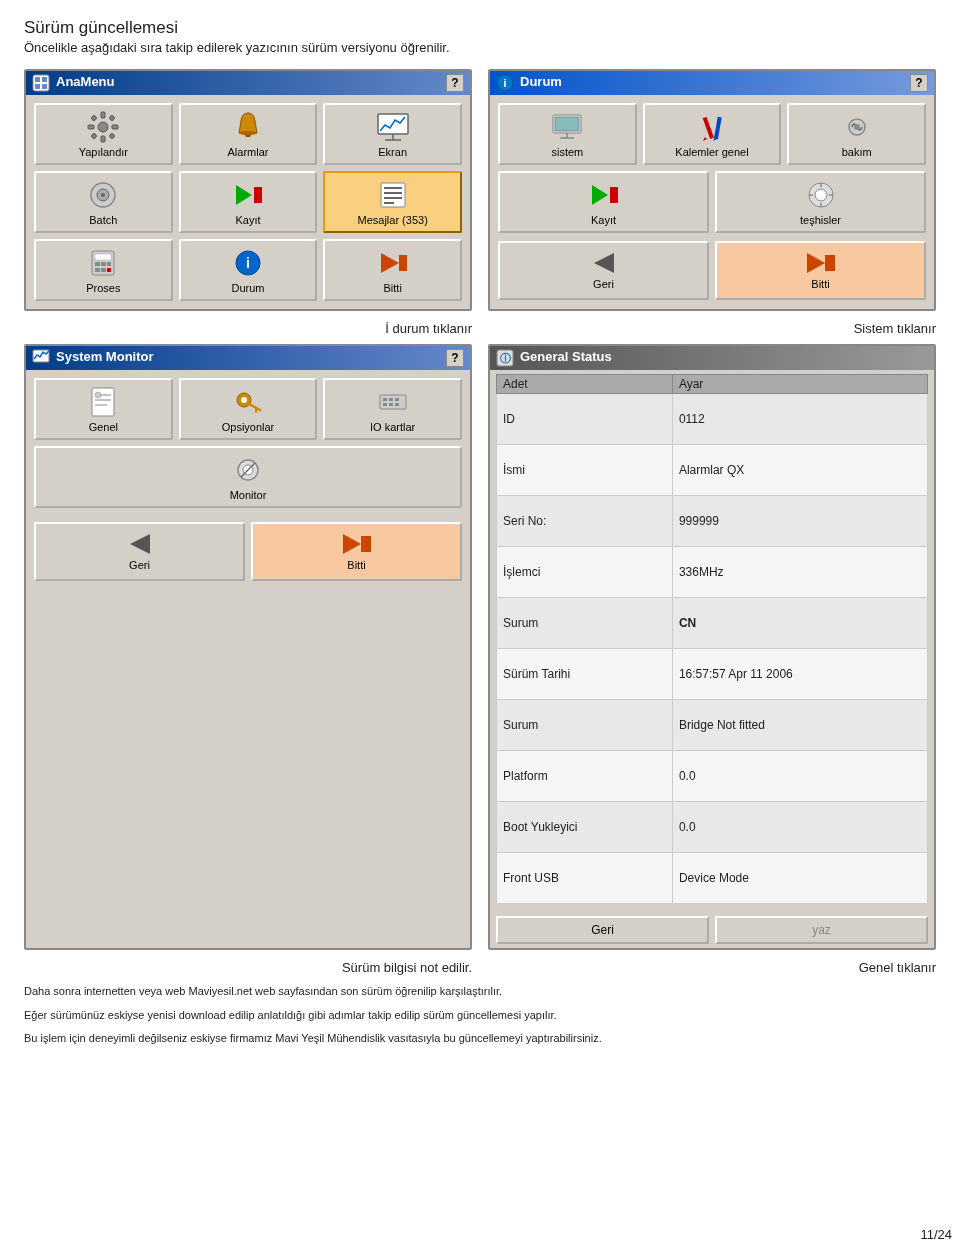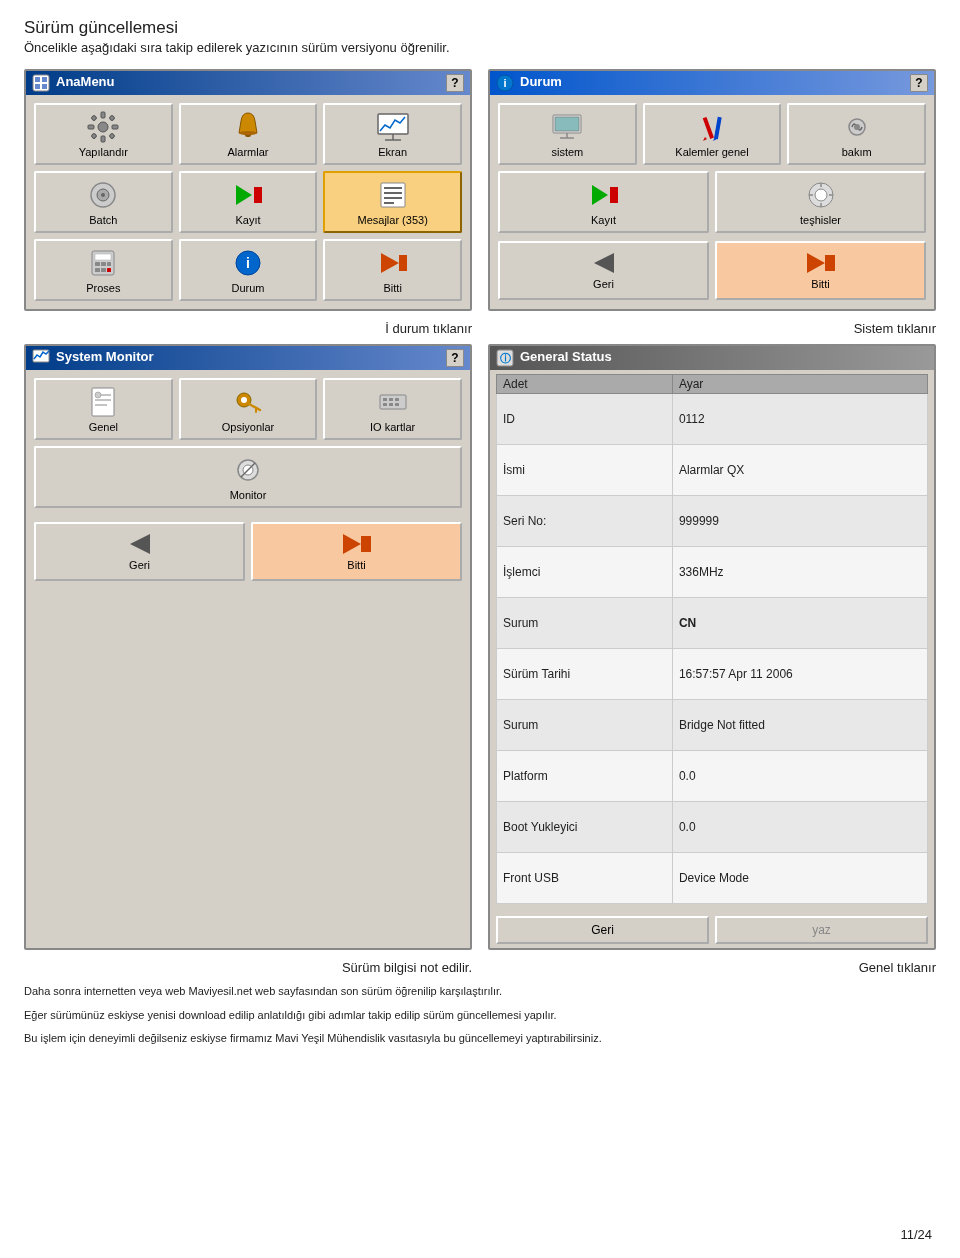--- a/index.html
+++ b/index.html
@@ -232,21 +232,21 @@
       line-height: 1.6;
     }
     .text-content p {
       margin-bottom: 6px;
     }
 
     
     .page-number {
       position: absolute;
       bottom: 16px;
-      right: 28px;
+      right: 8px;
       font-size: 13px;
     }
 
     
     svg { display: block; }
 
     
     .win-titlebar.durum {
       background: linear-gradient(to right, #0055cc, #7799dd);
     }

